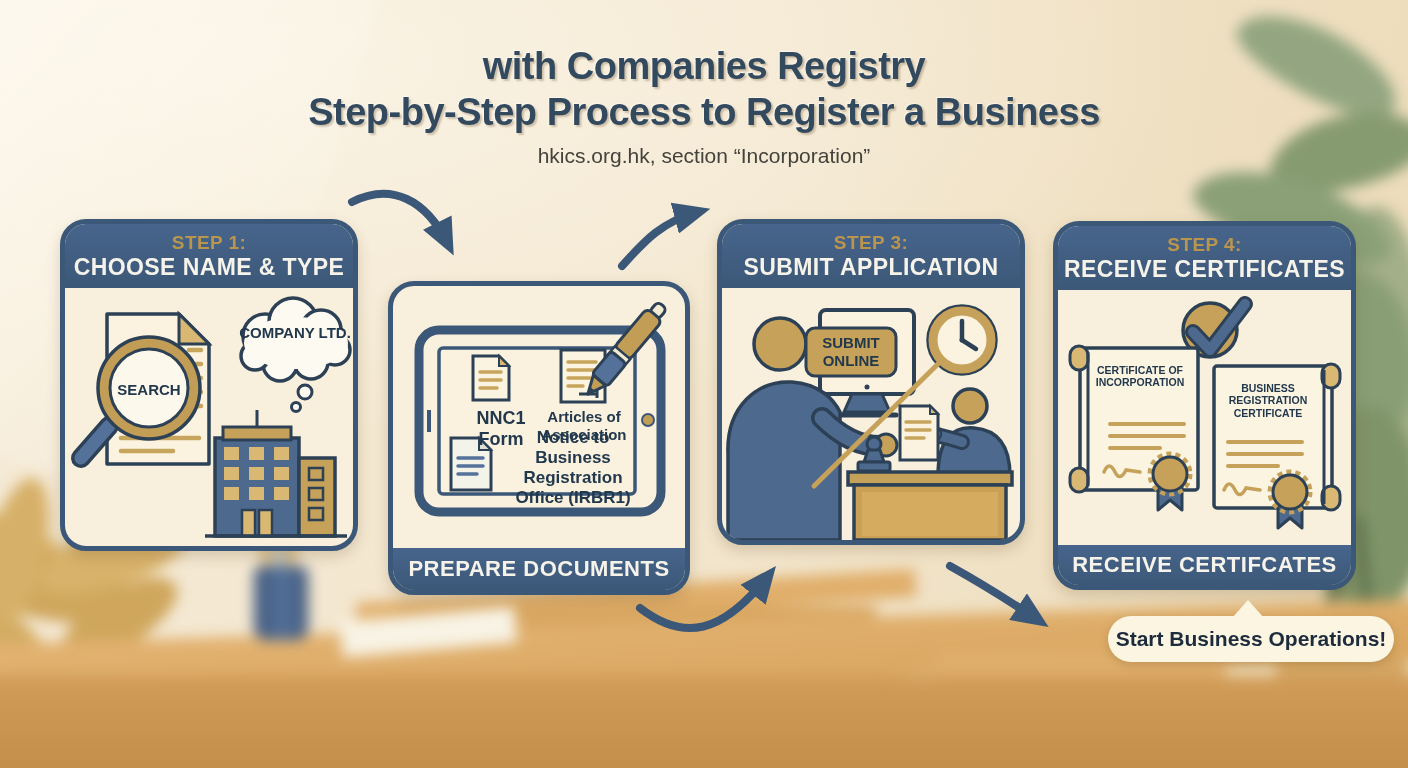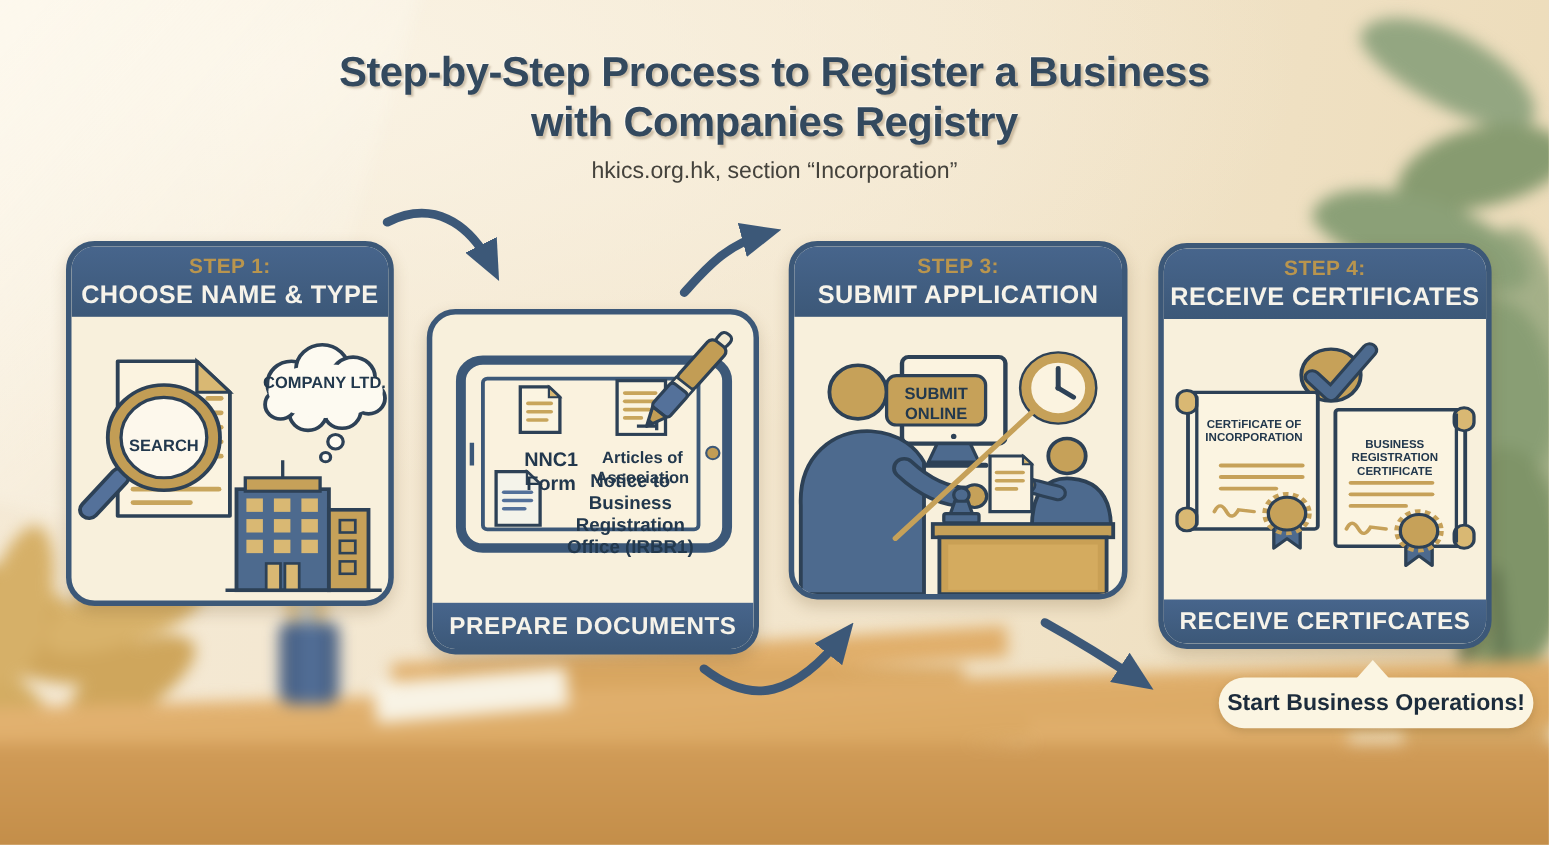--- a/index.html
+++ b/index.html
@@ -32,21 +32,21 @@
   
   .titles{position:absolute;left:0;top:44px;width:100%;text-align:center;}
   .title-line{font-size:38px;font-weight:bold;color:#33495e;letter-spacing:-.5px;line-height:1.2;
               text-shadow:-1px -1px 0 rgba(255,255,255,.5),2px 2px 2px rgba(105,80,45,.3);}
   .subtitle{margin-top:9px;font-size:21px;color:#44423c;}
   
   .arrows{position:absolute;left:0;top:0;pointer-events:none;}
   
   .card{position:absolute;display:flex;flex-direction:column;background:#f8f0dc;
         border:5px solid #3c5878;border-radius:26px;overflow:hidden;box-sizing:border-box;
-        box-shadow:0 6px 14px rgba(110,80,40,.22);gap:16px;}
+        box-shadow:0 6px 14px rgba(110,80,40,.22);}
   .card-header{height:64px;background:linear-gradient(#47658c,#3c5878);display:flex;flex-direction:column;
                align-items:center;justify-content:center;text-align:center;flex:none;}
   .step-label{color:#b9954e;font-weight:bold;font-size:19px;letter-spacing:.4px;line-height:1.15;}
   .step-title{color:#f6f3ea;font-weight:bold;font-size:23px;letter-spacing:.4px;line-height:1.15;}
   .card-footer{background:linear-gradient(#47658c,#3c5878);color:#f6f3ea;font-weight:bold;font-size:22px;
                letter-spacing:.5px;display:flex;align-items:center;justify-content:center;flex:none;}
   .card-body{position:relative;flex:1;}
   .icon-layer{position:absolute;inset:0;width:100%;height:100%;}
   .lbl{position:absolute;font-weight:bold;color:#22384d;text-align:center;line-height:1.18;}
   
@@ -92,22 +92,22 @@
       <div class="pencil" style="left:286px;top:556px;background:#c9a45c;transform:rotate(-10deg)"></div>
       <div class="pencil" style="left:300px;top:552px;background:#9fb0ba"></div>
       <div class="pencil" style="left:312px;top:558px;background:#caa45c;transform:rotate(9deg)"></div>
       <div class="cup"></div>
       <div class="paper"></div>
     </div>
     <div class="vig"></div>
   </div>
 
   <div class="titles">
+    <div class="title-line">with Companies Registry</div>
     <div class="title-line">Step-by-Step Process to Register a Business</div>
-    <div class="title-line">with Companies Registry</div>
     <div class="subtitle">hkics.org.hk, section “Incorporation”</div>
   </div>
 
   <svg class="arrows" width="1408" height="768" viewBox="0 0 1408 768">
     <defs>
       <marker id="ah" markerWidth="4.6" markerHeight="4" refX="3" refY="2" orient="auto">
         <path d="M0,0 L4.6,2 L0,4 Z" fill="#3c5878"></path>
       </marker>
     </defs>
     <g fill="none" stroke="#3c5878" stroke-width="8" stroke-linecap="round">

